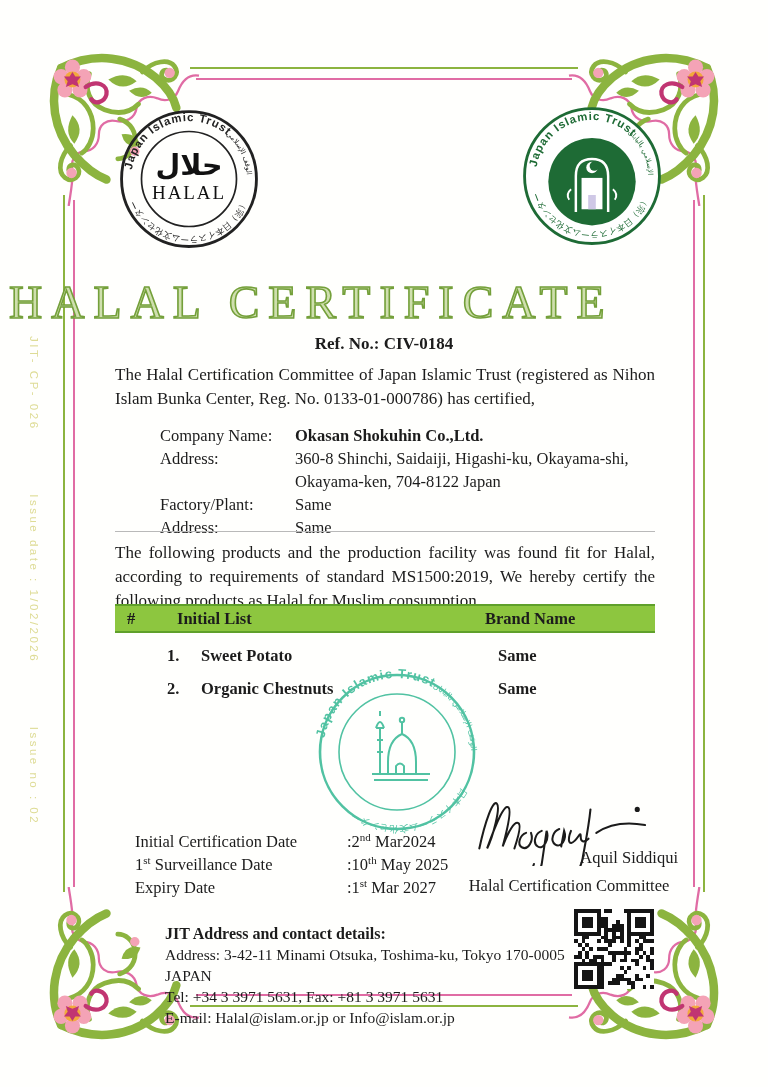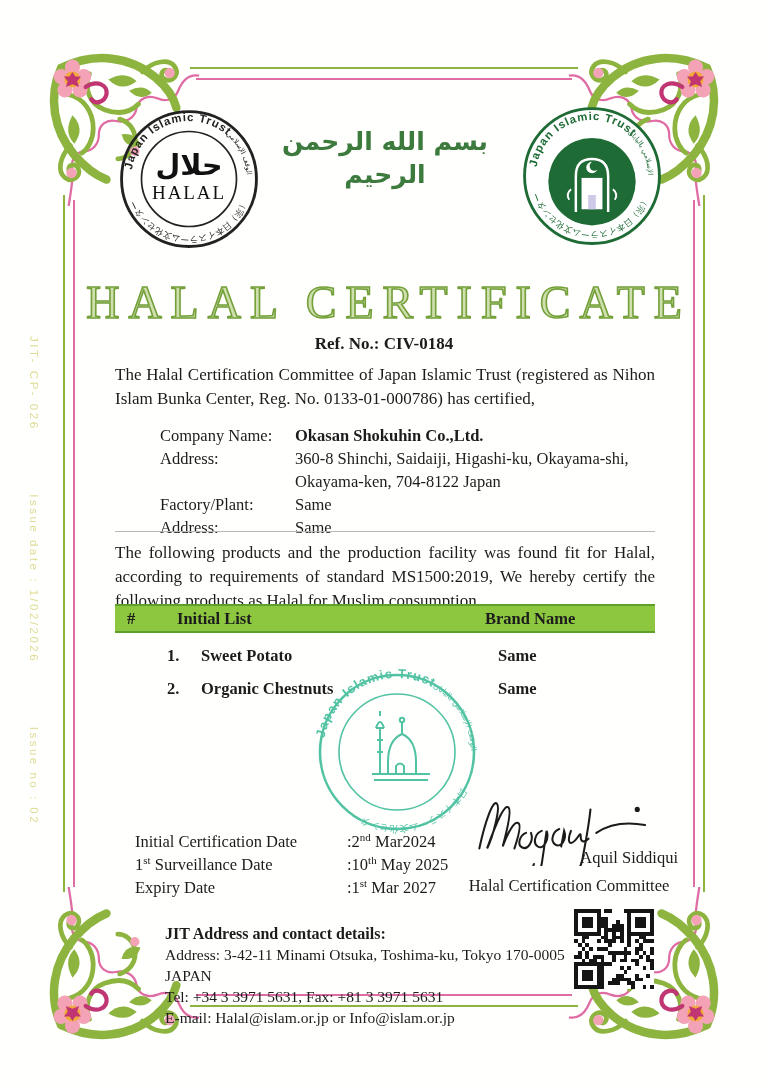--- a/index.html
+++ b/index.html
@@ -18,21 +18,21 @@
   .side-note{position:absolute;left:40px;top:332px;width:0;height:0;}
   .side-note .rot{display:inline-block;white-space:nowrap;transform:rotate(90deg);transform-origin:top left;
         font-family:"Liberation Sans",sans-serif;font-size:11.5px;letter-spacing:2.5px;color:#dedc96;}
   .side-note .rot span{margin-right:58px;}
   
   .seal-left{position:absolute;left:110px;top:103px;width:158px;height:152px;}
   .bismillah{position:absolute;left:262px;top:126px;width:246px;text-align:center;direction:rtl;
         font-family:"DejaVu Sans",sans-serif;font-size:25px;font-weight:bold;color:#3d7a3d;line-height:1.3;}
   .seal-right{position:absolute;left:516px;top:100px;width:152px;height:152px;}
   
-  .title{position:absolute;left:0;right:0;top:276px;text-align:center;
+  .title{position:absolute;left:0;right:0;top:276px;text-align:left;
         font-size:46px;letter-spacing:9px;padding-left:9px;font-weight:normal;
         color:#cfdfae;-webkit-text-stroke:1.6px #74a03a;}
   .refno{position:absolute;left:0;right:0;top:334px;text-align:center;font-size:17px;font-weight:bold;}
   
   .para{position:absolute;left:115px;width:540px;font-size:17px;line-height:1.42;text-align:justify;}
   .intro{top:363px;}
   .statement{top:541px;}
   
   .company{position:absolute;left:160px;top:424px;width:500px;font-size:16.5px;line-height:23px;}
   .c-row{display:flex;}
@@ -152,21 +152,20 @@
     <text font-size="7.5" fill="#222" font-family="DejaVu Sans, sans-serif">
       <textPath href="#arcLT" startOffset="72%">مصدقة الوقف الإسلامي</textPath>
     </text>
     <text font-size="9" fill="#222" font-family="DejaVu Sans, sans-serif">
       <textPath href="#arcLB" startOffset="12%">（宗）日本イスラーム文化センター</textPath>
     </text>
     <text x="80" y="76" text-anchor="middle" font-size="30" font-weight="bold" fill="#111" font-family="DejaVu Sans, sans-serif">حلال</text>
     <text x="80" y="101" text-anchor="middle" font-size="20" letter-spacing="2" fill="#111" font-family="Liberation Serif, serif">HALAL</text>
   </svg>
 
-  <div class="bismillah">بسم الله الرحمن الرحيم</div>
 
   <svg class="seal-right" viewBox="0 0 160 160">
     <circle cx="80" cy="80" r="71" fill="#fff" stroke="#1e6b35" stroke-width="3"></circle>
     <path id="arcRT" d="M21,80 A59,59 0 0 1 139,80" fill="none"></path>
     <path id="arcRB" d="M139,80 A59,59 0 0 1 21,80" fill="none"></path>
     <text font-size="12" font-weight="bold" fill="#1e6b35" font-family="Liberation Sans, sans-serif" letter-spacing="1">
       <textPath href="#arcRT" startOffset="5%">Japan Islamic Trust</textPath>
     </text>
     <text font-size="7.5" fill="#1e6b35" font-family="DejaVu Sans, sans-serif">
       <textPath href="#arcRT" startOffset="72%">جمعية الوقف الإسلامي باليابان</textPath>

